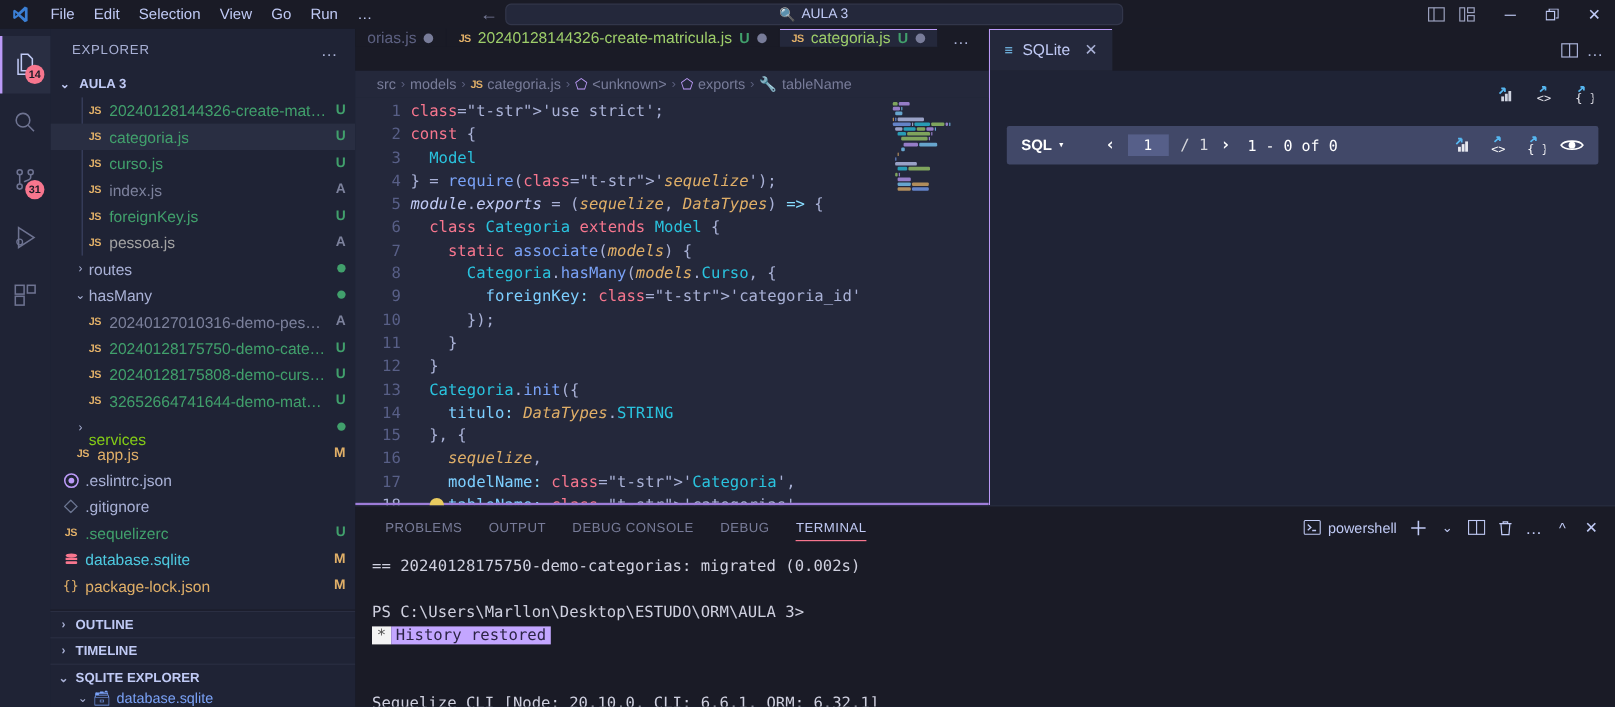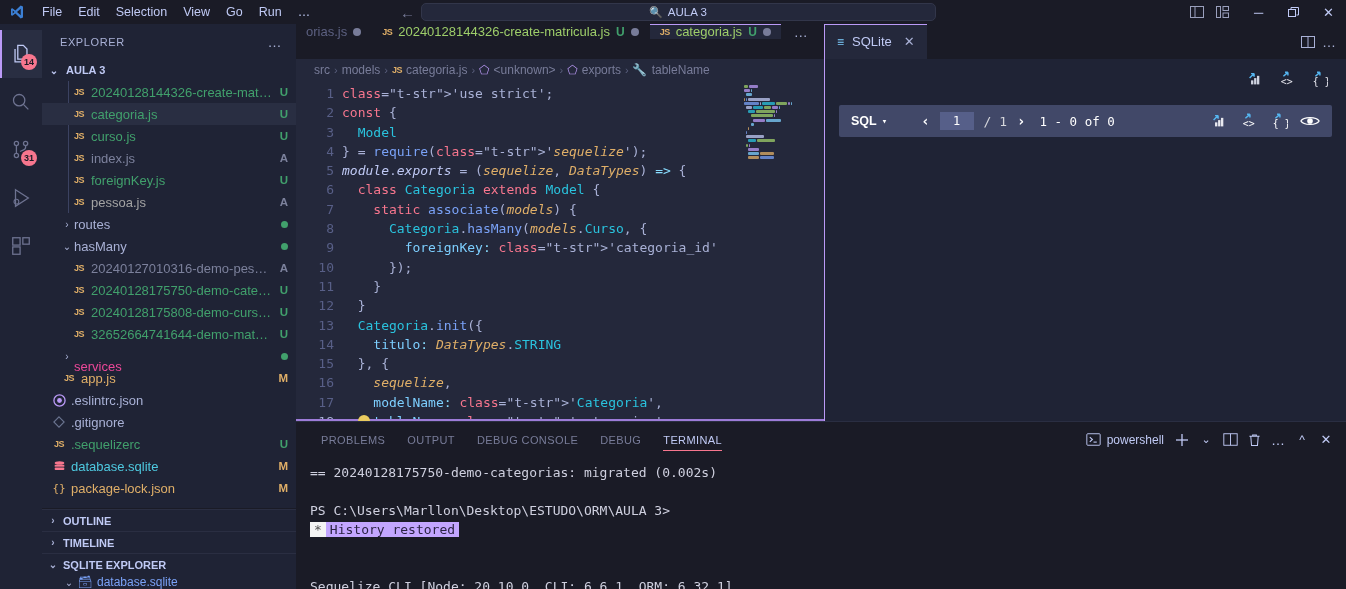--- a/index.html
+++ b/index.html
@@ -358,21 +358,21 @@
           </div>
           <div class="row" style="padding-left: 28px;">
             <span class="fi">
               <span class="js-ico">JS</span>
             </span>
             <span class="fname" style="color: rgb(65, 160, 108);">32652664741644-demo-mat…</span>
             <span class="st" style="color: rgb(65, 160, 108);">U</span>
           </div>
           <div class="row" style="padding-left: 18px;">
             <span class="chev-s">›</span>
-            <span class="fname" style="color: #ec4899; margin-top: 20px;">services</span>
+            <span class="fname" style="color: #84cc16; margin-top: 20px;">services</span>
             <span class="st"><span class="dotg"></span></span>
           </div>
           <div class="row" style="padding-left: 18px;">
             <span class="fi">
               <span class="js-ico">JS</span>
             </span>
             <span class="fname" style="color: rgb(224, 175, 104);">app.js</span>
             <span class="st" style="color: rgb(224, 175, 104);">M</span>
           </div>
           <div class="row" style="padding-left: 8px;">

